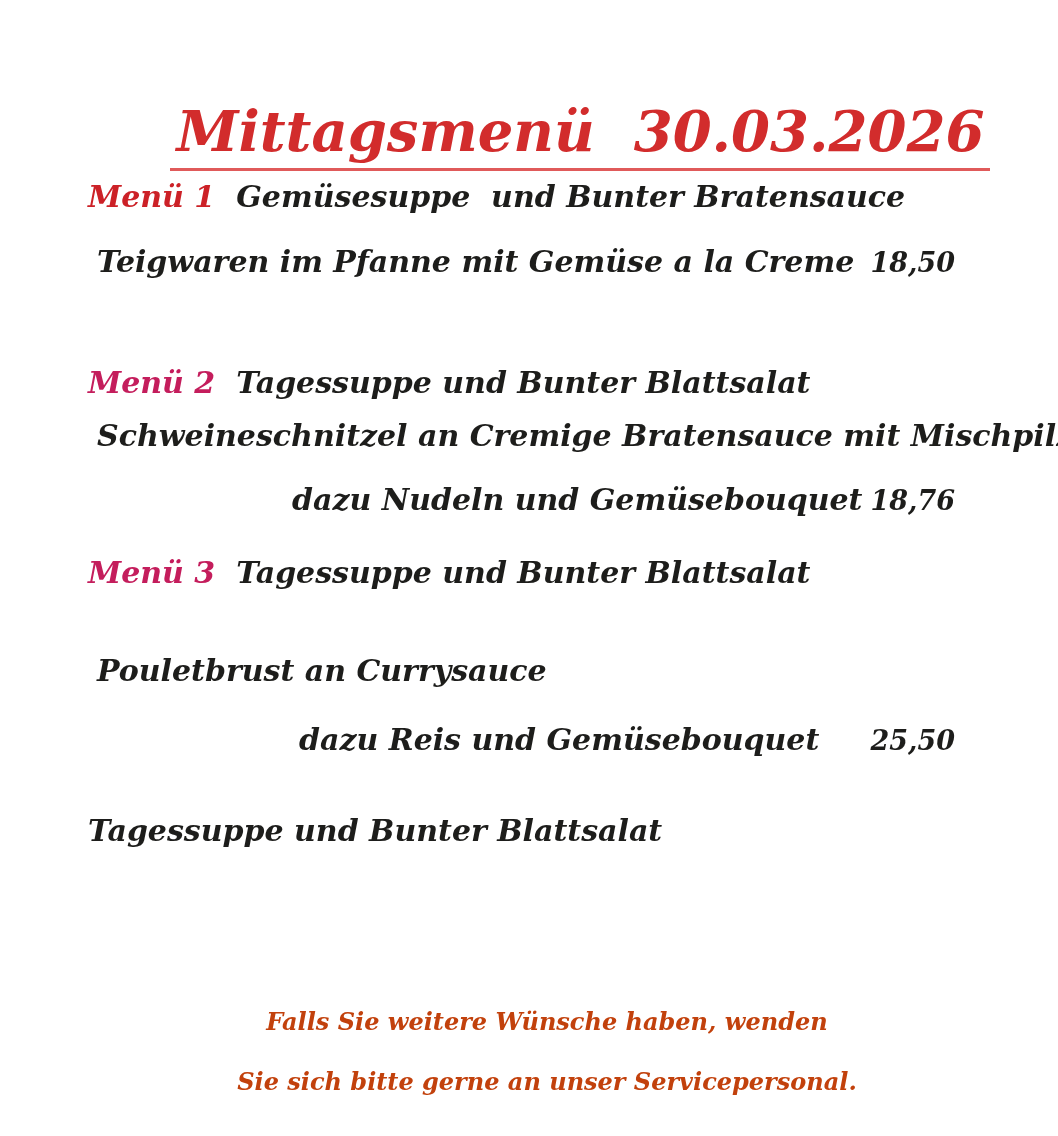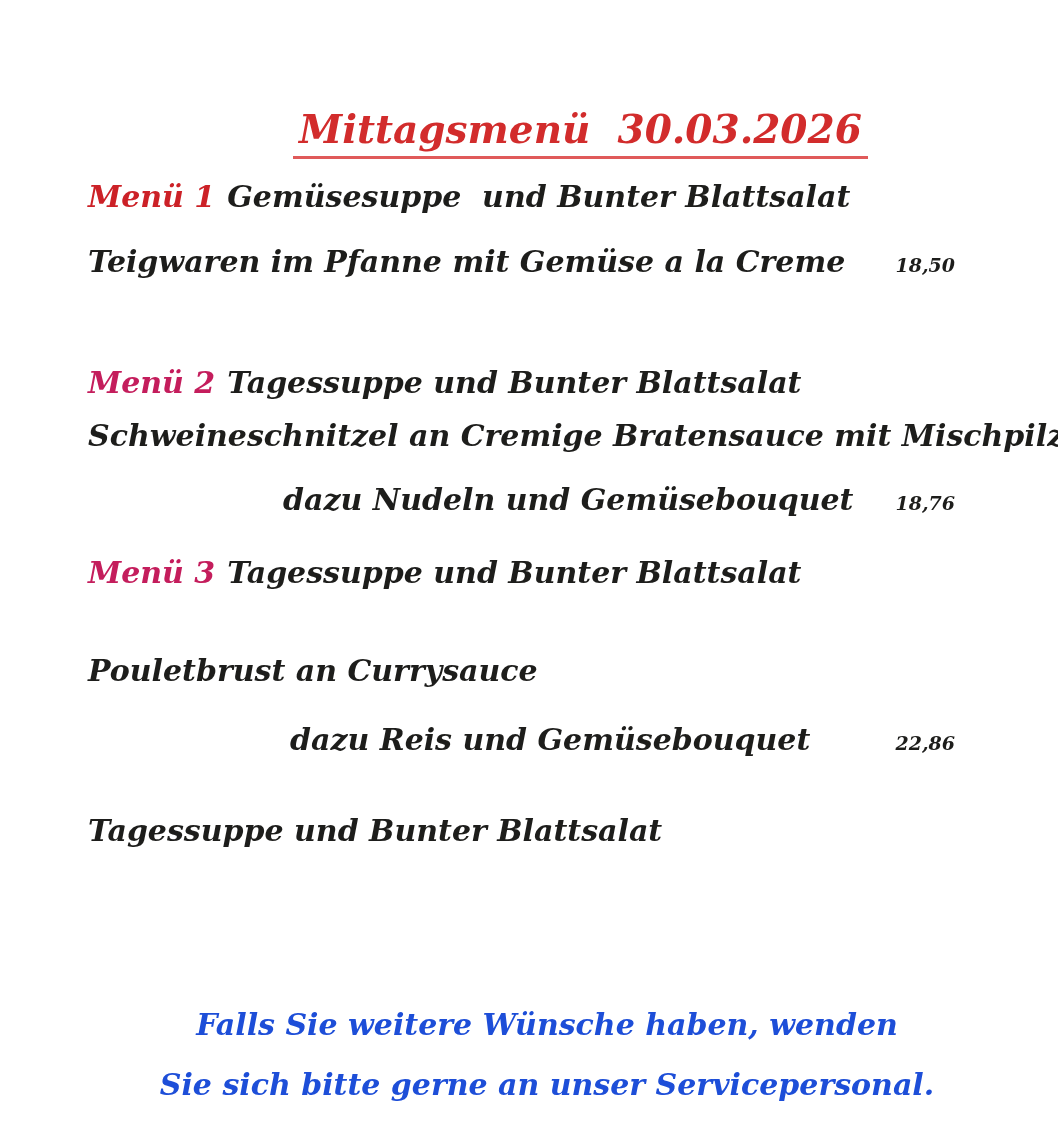--- a/index.html
+++ b/index.html
@@ -32,64 +32,64 @@
     text-align: center;
     padding-left: 36px; 
   }
   .title-row {
     top: 44px;
     font-size: 48px;
   }
   .title {
     display: inline-block;
     margin: 0;
-    font-size: 39px;
+    font-size: 56px;
     font-weight: 700;
     font-style: italic;
     color: #d22c2c;
     border-bottom: 3px solid #e05a5a;
     padding: 0 6px 4px 6px;
     white-space: pre;
   }
-  .header-row { display: flex; gap: 12px; }
+  .header-row { display: flex; gap: 21px; }
   .label-menu1 { color: #cc2127; }
   .label-menu2 { color: #c41d5c; }
   .label-menu3 { color: #c41d5c; }
   .label-hit   { color: #d93a32; }
   .dish-row {
     display: flex;
     justify-content: space-between;
     align-items: baseline;
   }
-  .dish { white-space: pre; }
+  .dish { white-space: pre; margin-left: 9px; }
   .price {
-    font-size: 19px;
+    font-size: 27px;
     white-space: pre;
     flex: none;
   }
   .indent-nudeln   { padding-left: 195px; }
   .indent-reis     { padding-left: 202px; }
   .indent-kroketten{ padding-left: 134px; }
   .footer-line {
-    color: #1d4ed8;
-    font-size: 30px;
+    color: #c2410c;
+    font-size: 24px;
   }
 </style>
 </head>
 <body>
 
 <div class="page">
 
   <div class="row centered title-row">
     <h1 class="title">Mittagsmenü  30.03.2026</h1>
   </div>
 
   <div class="row header-row" style="top:180px">
     <span class="label-menu1">Menü 1</span>
-    <span class="starter">Gemüsesuppe  und Bunter Blattsalat</span>
+    <span class="starter">Gemüsesuppe  und Bunter Bratensauce</span>
   </div>
   <div class="row dish-row" style="top:245px">
     <span class="dish">Teigwaren im Pfanne mit Gemüse a la Creme</span>
     <span class="price">18,50</span>
   </div>
 
   <div class="row header-row" style="top:366px">
     <span class="label-menu2">Menü 2</span>
     <span class="starter">Tagessuppe und Bunter Blattsalat</span>
   </div>
@@ -103,21 +103,21 @@
 
   <div class="row header-row" style="top:556px">
     <span class="label-menu3">Menü 3</span>
     <span class="starter">Tagessuppe und Bunter Blattsalat</span>
   </div>
   <div class="row dish-row" style="top:654px">
     <span class="dish">Pouletbrust an Currysauce</span>
   </div>
   <div class="row dish-row" style="top:723px">
     <span class="dish indent-reis">dazu Reis und Gemüsebouquet</span>
-    <span class="price">22,86</span>
+    <span class="price">25,50</span>
   </div>
 
   <div class="row header-row" style="top:814px">
     <span class="starter">Tagessuppe und Bunter Blattsalat</span>
   </div>
 
   <div class="row centered footer-line" style="top:1008px">Falls Sie weitere Wünsche haben, wenden</div>
   <div class="row centered footer-line" style="top:1068px">Sie sich bitte gerne an unser Servicepersonal.</div>
 
 </div>

